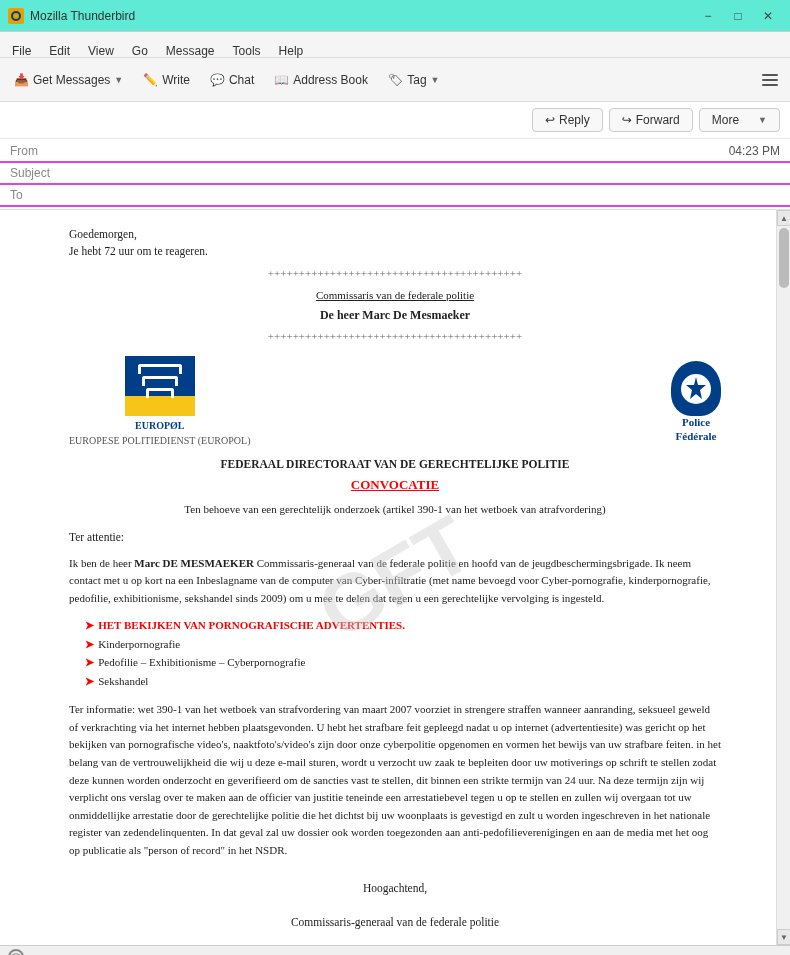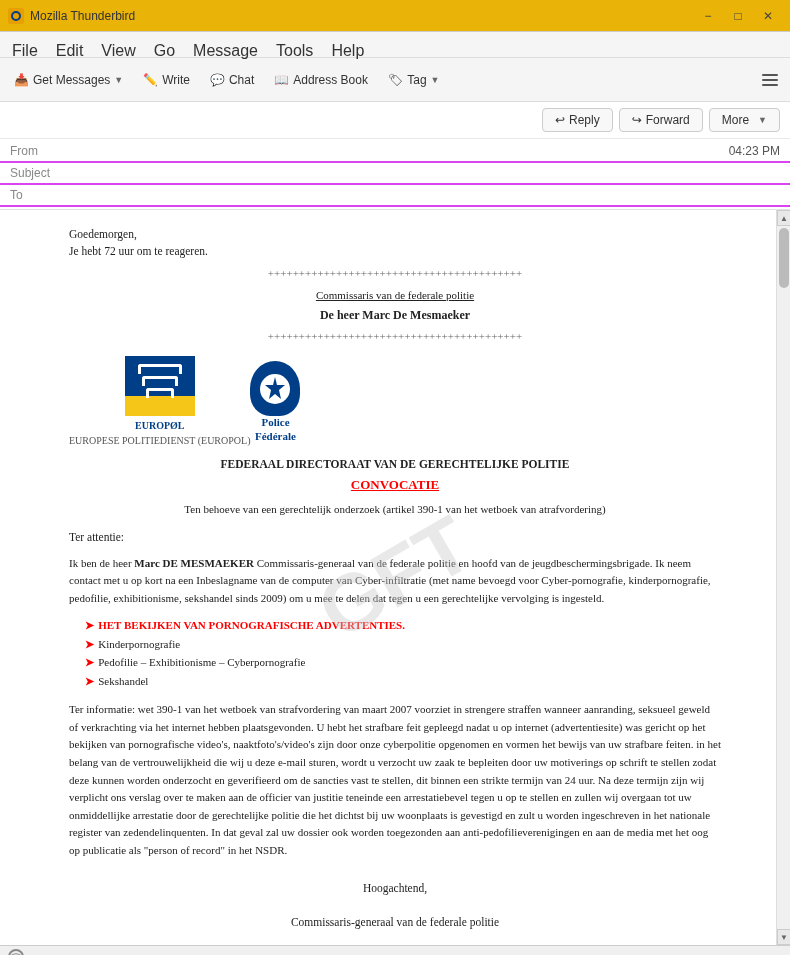--- a/index.html
+++ b/index.html
@@ -1,20 +1,20 @@
 <!DOCTYPE html>
 <html><head>
   <meta charset="utf-8">
   <style>
     * { margin: 0; padding: 0; box-sizing: border-box; }
     body { font-family: -apple-system, BlinkMacSystemFont, 'Segoe UI', sans-serif; font-size: 13px; background: #f0f0f0; width: 790px; height: 955px; overflow: hidden; }
 
     
     .title-bar {
-      background: #eab308;
+      background: #5eead4;
       height: 32px;
       display: flex;
       align-items: center;
       padding: 0 8px;
       border-bottom: 1px solid #ccc;
       justify-content: space-between;
     }
     .title-bar-left { display: flex; align-items: center; gap: 6px; }
     .title-bar-icon { width: 16px; height: 16px; background: #e8a000; border-radius: 2px; display: flex; align-items: center; justify-content: center; }
     .title-bar-title { font-size: 12px; color: #333; }
@@ -26,21 +26,21 @@
       background: #f5f5f5;
       height: 26px;
       display: flex;
       align-items: center;
       padding: 0 4px;
       border-bottom: 1px solid #ddd;
       gap: 2px;
     }
     .menu-item {
       padding: 2px 8px;
-      font-size: 16px;
+      font-size: 12px;
       color: #333;
       cursor: pointer;
       border-radius: 2px;
       margin-top: 12px;
     }
 
     
     .toolbar {
       background: #f5f5f5;
       height: 44px;
@@ -91,21 +91,21 @@
       align-items: center;
       gap: 4px;
       padding: 4px 12px;
       font-size: 12px;
       color: #333;
       cursor: pointer;
       border-radius: 4px;
       border: 1px solid #ccc;
       background: #f8f8f8;
     }
-    .more-btn { display: flex; align-items: center; gap: 9px; }
+    .more-btn { display: flex; align-items: center; gap: 19px; }
 
     
     .header-fields { padding: 2px 0; }
     .header-row {
       display: flex;
       align-items: center;
       padding: 3px 10px;
       min-height: 22px;
       border-bottom: 2px solid #d946ef;
     }
@@ -191,21 +191,21 @@
     }
 
     
     .email-greeting { text-align: left; margin-bottom: 4px; }
     .email-divider-text { text-align: center; font-size: 11px; color: #666; margin: 4px 0; }
     .email-official-title { text-align: center; font-size: 11px; text-decoration: underline; margin: 6px 0 2px; }
     .email-person { text-align: center; font-size: 12px; font-weight: bold; margin-bottom: 4px; }
 
     .logos-row {
       display: flex;
-      justify-content: flex-start;
+      justify-content: space-between;
       align-items: center;
       margin: 12px 0 8px;
     }
     .europol-logo {
       display: flex;
       flex-direction: column;
       align-items: center;
     }
     .europol-badge {
       width: 70px;

